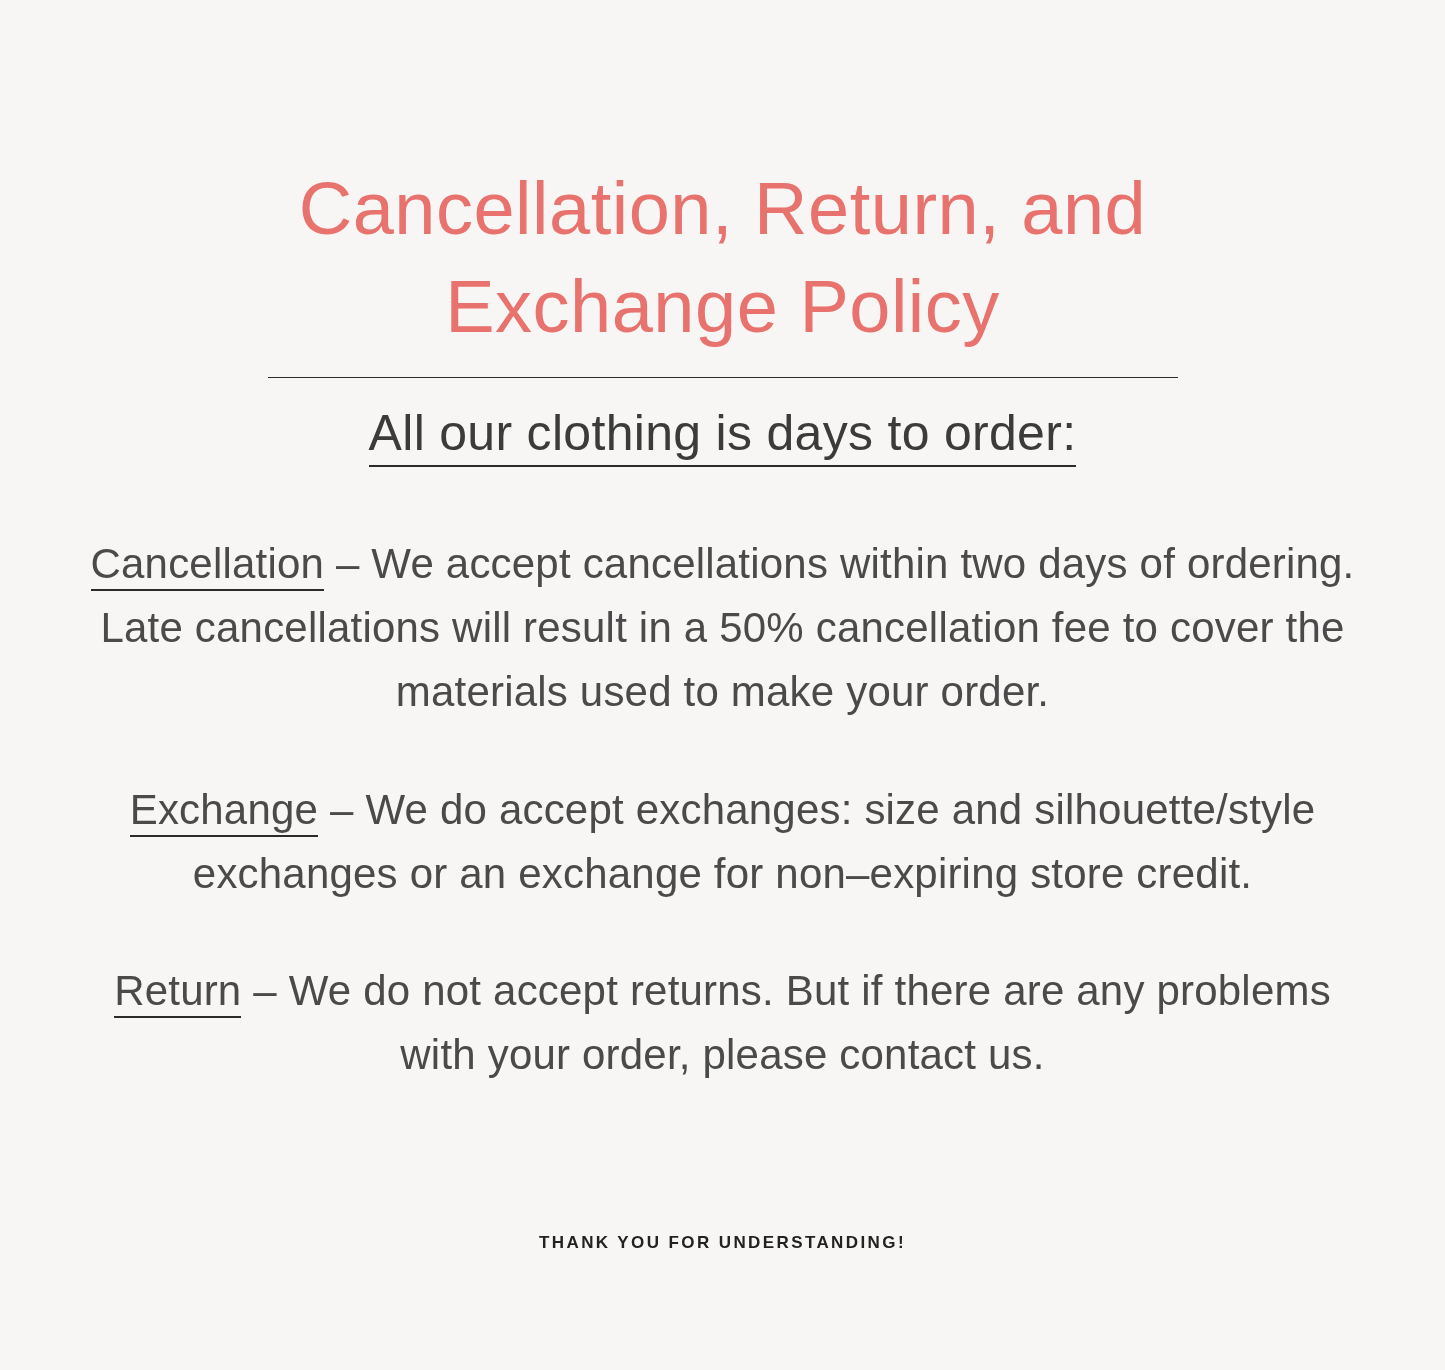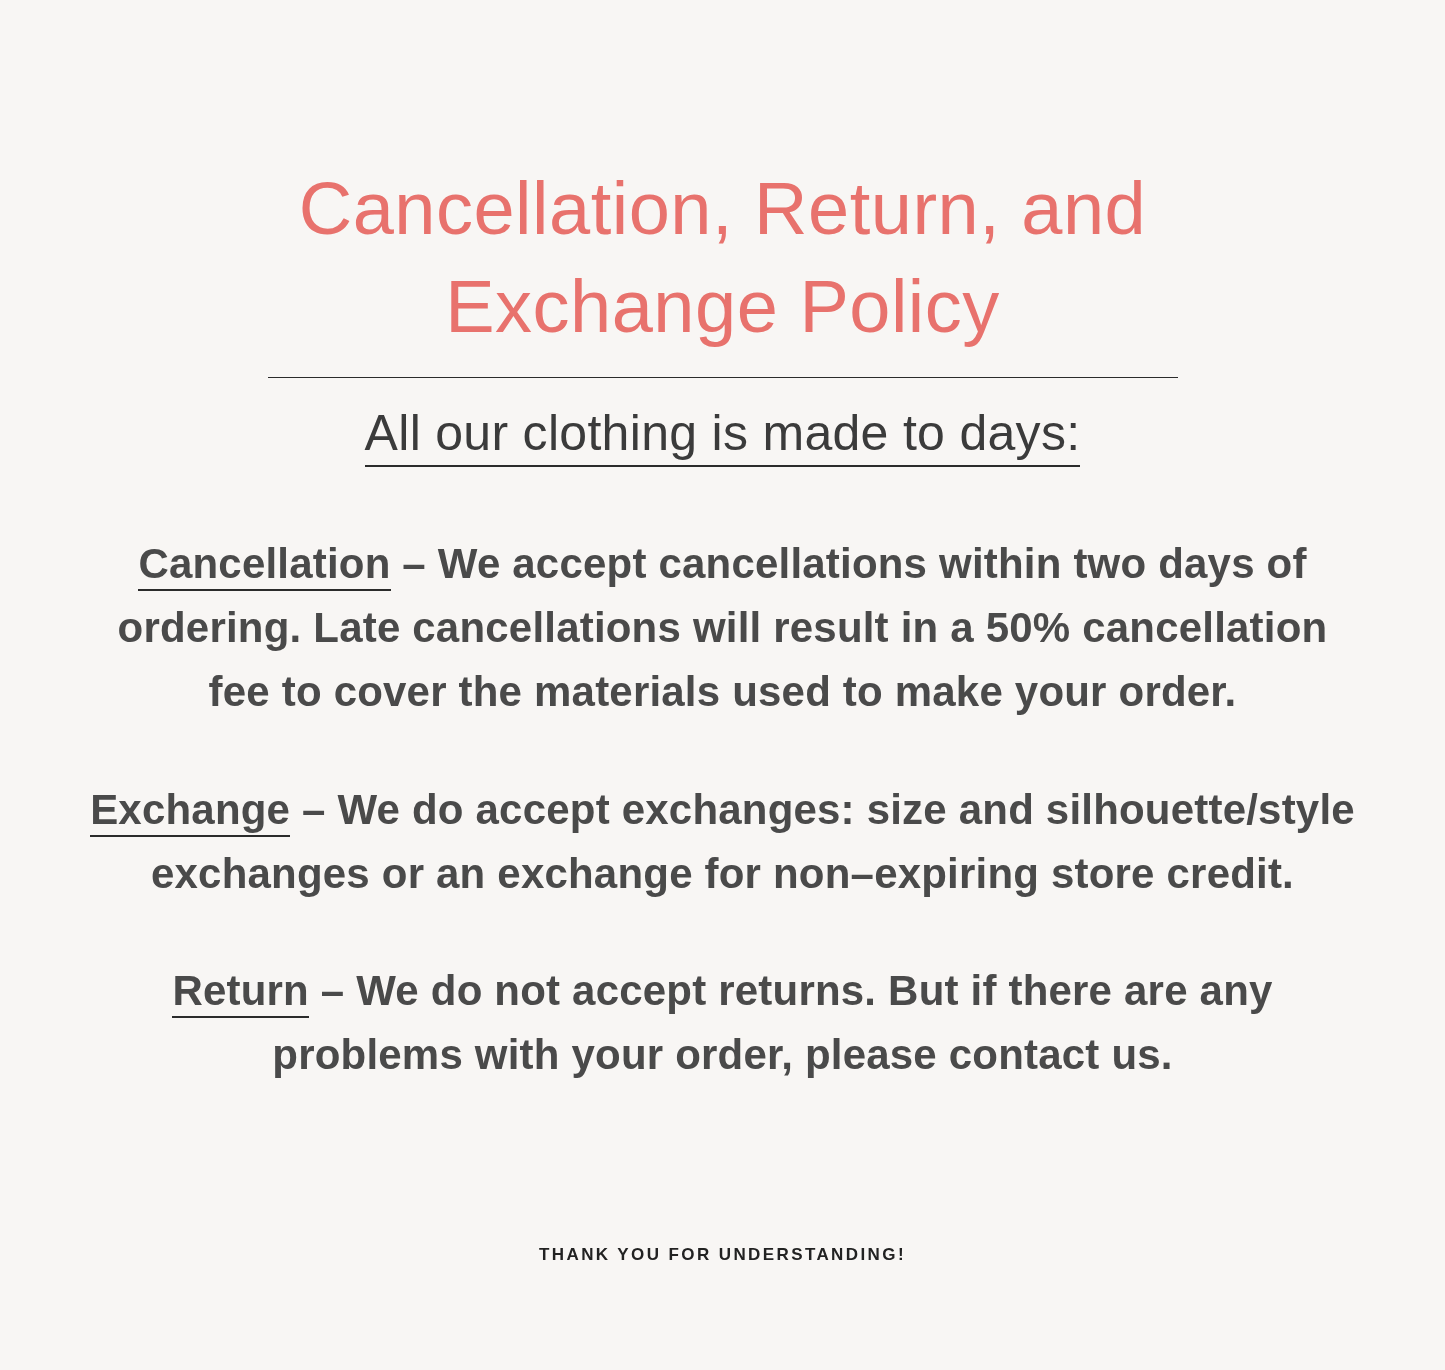--- a/index.html
+++ b/index.html
@@ -51,21 +51,21 @@
   .subhead .u {
     border-bottom: 2px solid #2b2b2b;
     padding-bottom: 4px;
   }
   .body-wrap {
     width: 1300px;
     margin: 70px auto 0 auto;
   }
   .para {
     text-align: center;
-    font-weight: 700;
+    font-weight: 400;
     font-size: 42px;
     line-height: 1.52;
     color: #4a4a4a;
     margin: 0 auto 54px auto;
     letter-spacing: 0.2px;
   }
   .para.p1 { width: 1270px; }
   .para.p2 { width: 1300px; }
   .para.p3 { width: 1270px; }
   .lead {
@@ -77,40 +77,40 @@
     left: 0;
     right: 0;
     bottom: 105px;
     text-align: center;
   }
   .footer .line1 {
     font-size: 17px;
     font-weight: bold;
     letter-spacing: 2.4px;
     color: #222;
-    margin-bottom: 0;
+    margin-bottom: 12px;
   }
   .footer .line2 {
     font-size: 16px;
     font-weight: bold;
     letter-spacing: 2.4px;
     color: #222;
   }
 </style>
 </head>
 <body>
 
 <div class="page">
 
   <h1 class="title">Cancellation, Return, and Exchange Policy</h1>
 
   <div class="divider"></div>
 
   <div class="subhead">
-    <span class="u">All our clothing is made to days:</span>
+    <span class="u">All our clothing is days to order:</span>
   </div>
 
   <div class="body-wrap">
 
     <p class="para p1">
       <span class="lead">Cancellation</span><span> – We accept cancellations within two days of ordering. Late cancellations will result in a 50% cancellation fee to cover the materials used to make your order.</span>
     </p>
 
     <p class="para p3">
       <span class="lead">Exchange</span><span> – We do accept exchanges: size and silhouette/style exchanges or an exchange for non–expiring store credit.</span>

